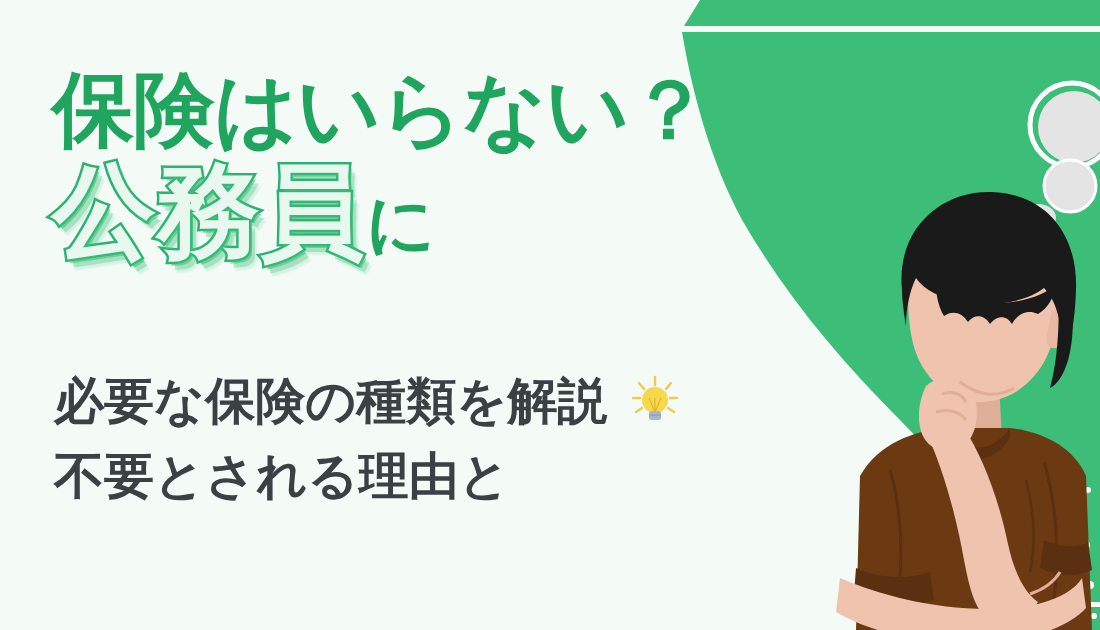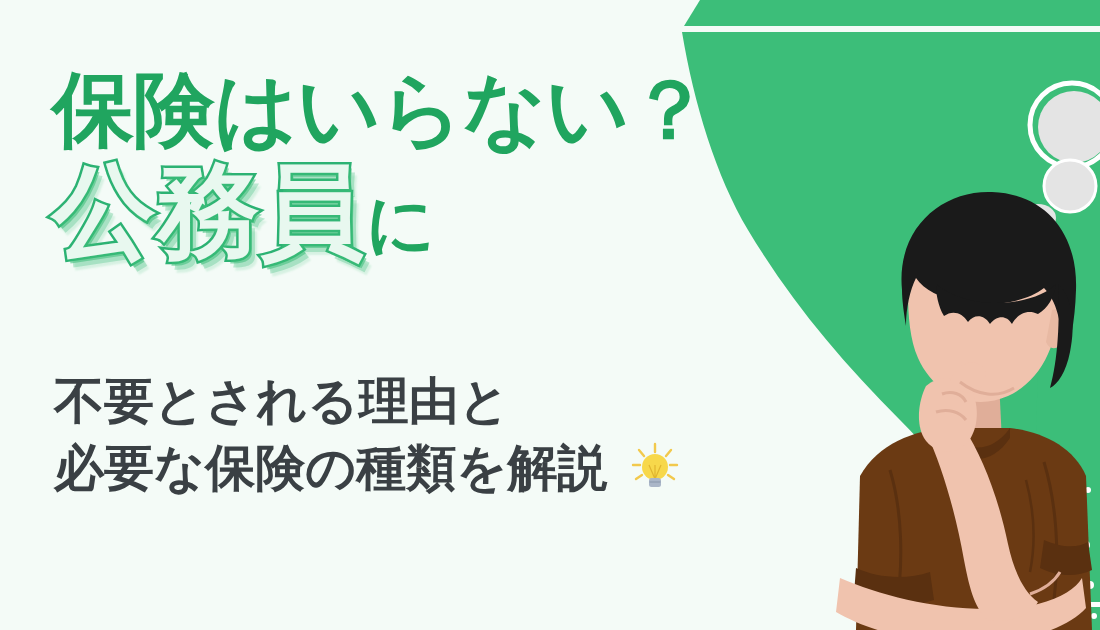--- a/index.html
+++ b/index.html
@@ -222,36 +222,36 @@
   </div>
 
   <div class="text-block">
     <div class="title-line title-line-2">保険はいらない？</div>
     <div class="title-line title-line-1">
       <span class="kanji-outline">公務員</span><span class="kana-solid">に</span>
     </div>
   </div>
 
   <div class="subtitle-block">
-    <div class="subtitle-line">不要とされる理由と</div>
     <div class="subtitle-line">
       <span>必要な保険の種類を解説</span>
       <span class="bulb">
         <svg width="52" height="52" viewBox="0 0 52 52" xmlns="http://www.w3.org/2000/svg" aria-hidden="true">
           <g stroke="#f2c94c" stroke-width="2.4" stroke-linecap="round">
             <line x1="26" y1="3" x2="26" y2="11"></line>
             <line x1="10" y1="9" x2="15" y2="15"></line>
             <line x1="42" y1="9" x2="37" y2="15"></line>
             <line x1="4" y1="24" x2="11" y2="24"></line>
             <line x1="48" y1="24" x2="41" y2="24"></line>
             <line x1="7" y1="38" x2="13" y2="34"></line>
             <line x1="45" y1="38" x2="39" y2="34"></line>
           </g>
           <circle cx="26" cy="26" r="13" fill="#f7d84b"></circle>
           <path d="M 20 24 L 26 38 M 26 24 L 26 38 M 32 24 L 26 38" stroke="#e0b52f" stroke-width="1.2" fill="none"></path>
           <rect x="20" y="37" width="12" height="9" rx="2.5" fill="#aab6c8"></rect>
           <line x1="20.5" y1="41" x2="31.5" y2="41" stroke="#93a0b4" stroke-width="1.4"></line>
         </svg>
       </span>
     </div>
+    <div class="subtitle-line">不要とされる理由と</div>
   </div>
 
 </div>
 
 </body></html>

